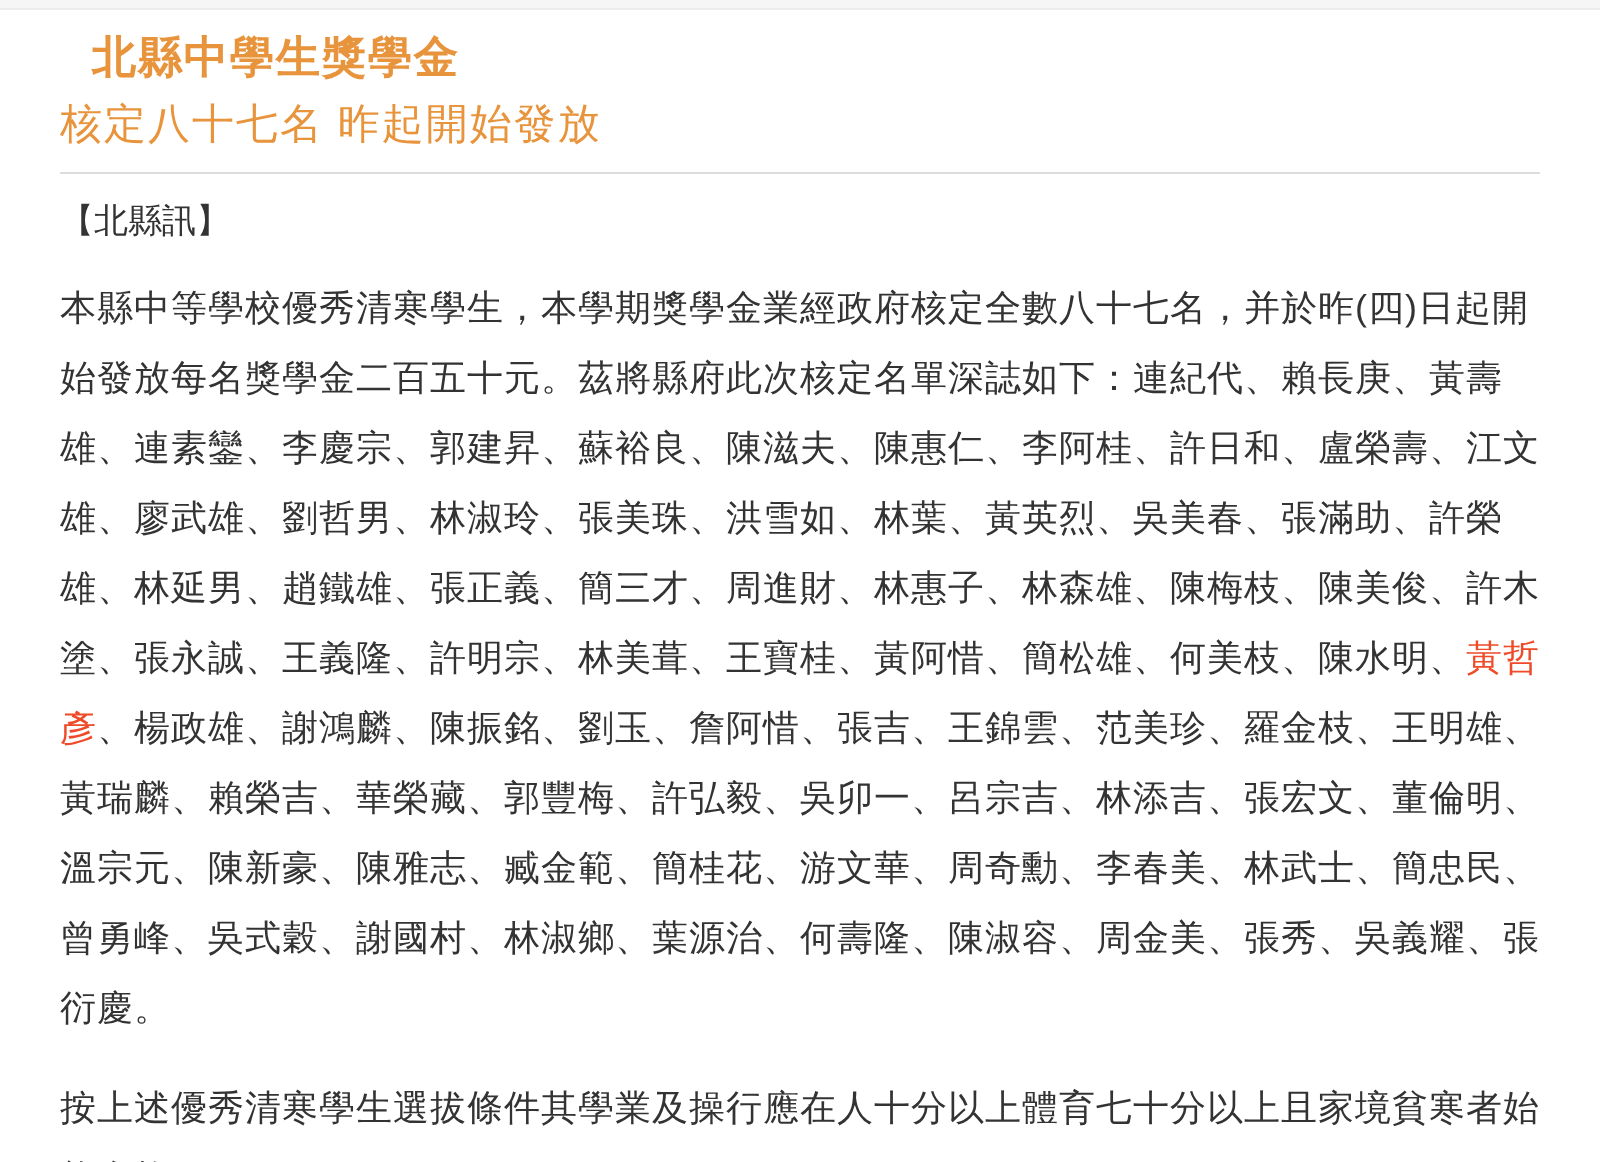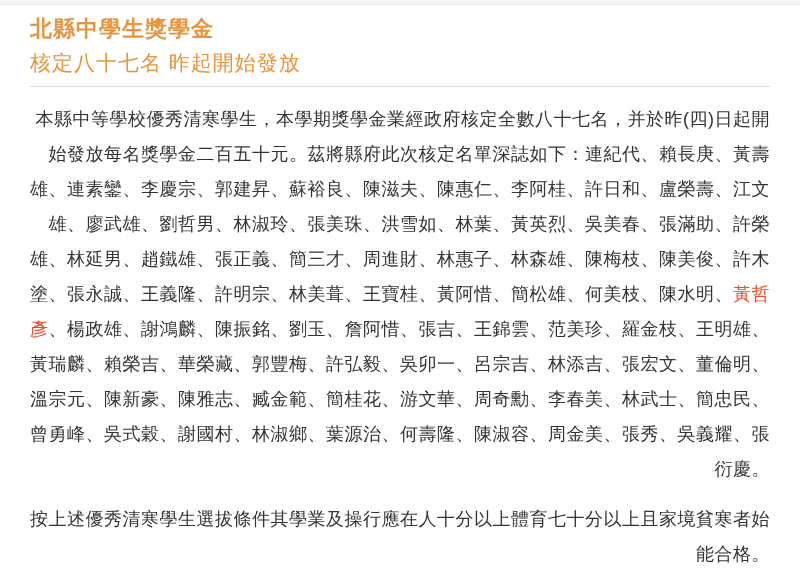--- a/index.html
+++ b/index.html
@@ -15,21 +15,21 @@
   .top-band {
     width: 100%;
     height: 5px;
     background: var(--top-band, #f6f6f6);
     border-bottom: 1px solid #ededed;
   }
   .content {
     padding: 0 30px;
   }
   .article-title {
-    margin: 10px 0 0 0;
+    margin: 10px 0 0 16px;
     font-size: 22px;
     line-height: 28px;
     font-weight: bold;
     color: var(--accent, #e8943c);
     letter-spacing: 1px;
   }
   .article-subtitle {
     margin: 8px 0 0 0;
     font-size: 21px;
     line-height: 24px;
@@ -47,37 +47,38 @@
     font-size: 17px;
     line-height: 22px;
     color: var(--body-text, #333333);
   }
   .body-para {
     margin: 15px 0 0 0;
     font-size: 18px;
     line-height: 35px;
     color: var(--body-text, #333333);
     letter-spacing: 0.5px;
-    text-align: right;
+    text-align: left;
   }
   .hl {
     color: var(--highlight, #ef4b28);
   }
 </style>
 </head>
 <body>
 
 <div class="top-band"></div>
 
 <div class="content">
 
   <h1 class="article-title">北縣中學生獎學金</h1>
 
   <h2 class="article-subtitle">核定八十七名 昨起開始發放</h2>
 
   <hr class="divider">
 
+  <p class="dateline">【北縣訊】</p>
 
   <p class="body-para"><span>本縣中等學校優秀清寒學生，本學期獎學金業經政府核定全數八十七名，并於昨(四)日起開始發放每名獎學金二百五十元。茲將縣府此次核定名單深誌如下：連紀代、賴長庚、黃壽雄、連素鑾、李慶宗、郭建昇、蘇裕良、陳滋夫、陳惠仁、李阿桂、許日和、盧榮壽、江文雄、廖武雄、劉哲男、林淑玲、張美珠、洪雪如、林葉、黃英烈、吳美春、張滿助、許榮雄、林延男、趙鐵雄、張正義、簡三才、周進財、林惠子、林森雄、陳梅枝、陳美俊、許木塗、張永誠、王義隆、許明宗、林美葺、王寶桂、黃阿惜、簡松雄、何美枝、陳水明、</span><span class="hl">黃哲彥</span><span>、楊政雄、謝鴻麟、陳振銘、劉玉、詹阿惜、張吉、王錦雲、范美珍、羅金枝、王明雄、黃瑞麟、賴榮吉、華榮藏、郭豐梅、許弘毅、吳卯一、呂宗吉、林添吉、張宏文、董倫明、溫宗元、陳新豪、陳雅志、臧金範、簡桂花、游文華、周奇勳、李春美、林武士、簡忠民、曾勇峰、吳式穀、謝國村、林淑鄉、葉源治、何壽隆、陳淑容、周金美、張秀、吳義耀、張衍慶。</span></p>
 
   <p class="body-para">按上述優秀清寒學生選拔條件其學業及操行應在人十分以上體育七十分以上且家境貧寒者始能合格。</p>
 
 </div>
 
 </body></html>

